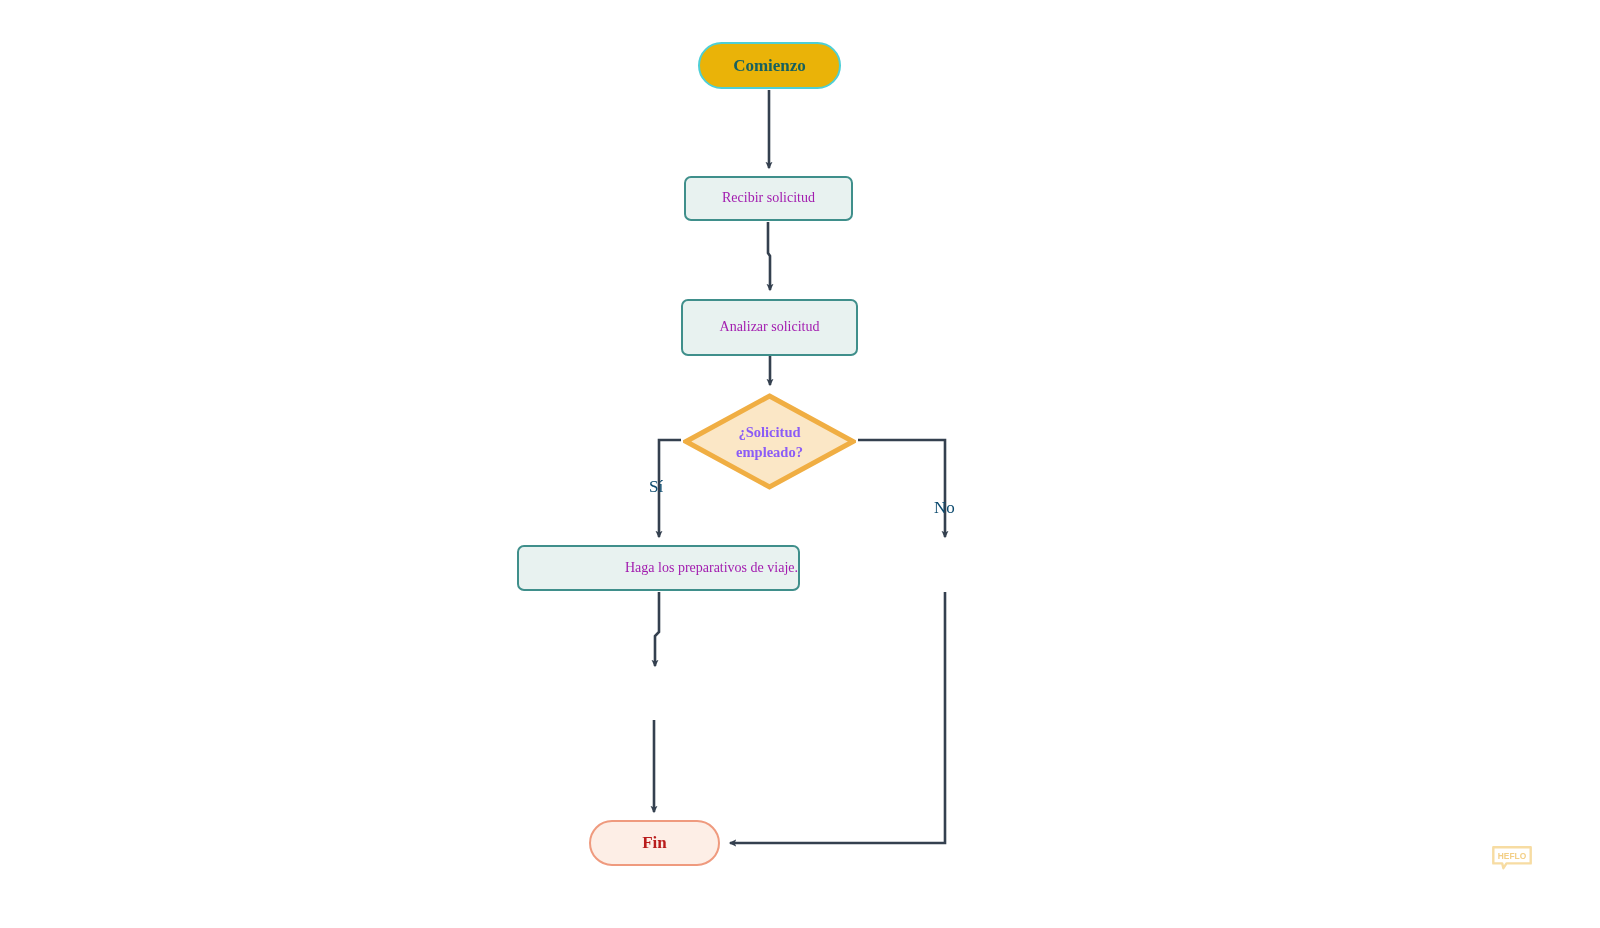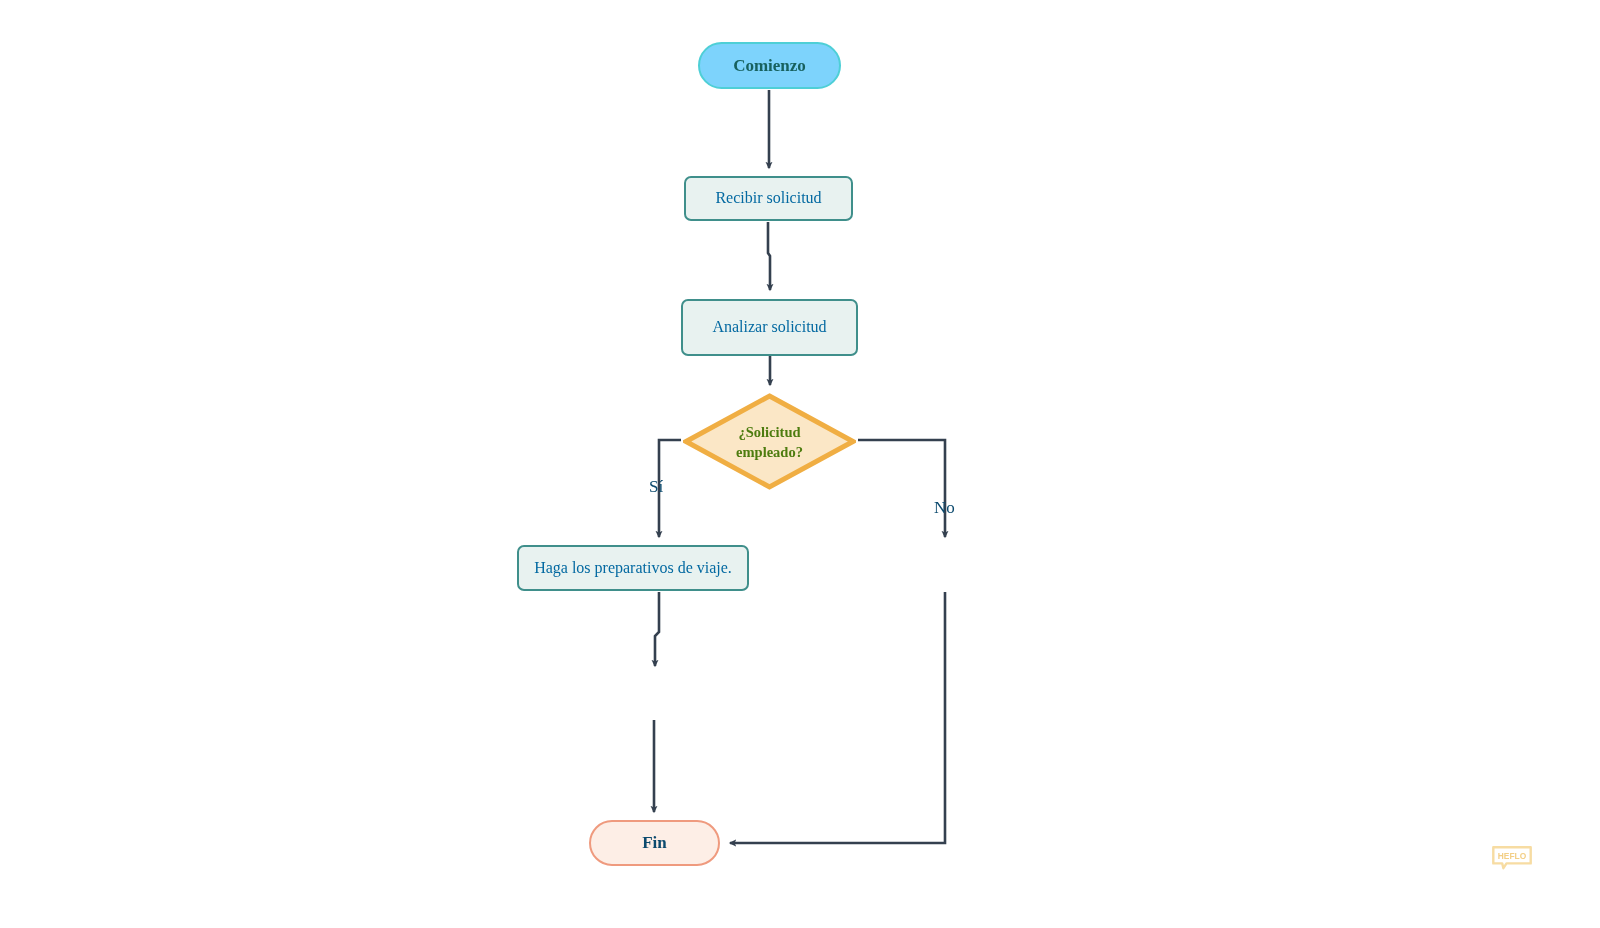--- a/index.html
+++ b/index.html
@@ -39,57 +39,57 @@
   }
   
   .capsule {
     border-radius: 999px;
   }
   .n-start {
     left: 698px;
     top: 42px;
     width: 143px;
     height: 47px;
-    background: #7dd3fc;
+    background: #eab308;
     border: 2.2px solid #4ecfd6;
     color: #17615e;
     font-weight: bold;
     font-size: 17px;
   }
   .n-end {
     left: 589px;
     top: 820px;
     width: 131px;
     height: 46px;
     background: #fdeee6;
     border: 2.2px solid #ef9a7e;
-    color: #0c4a6e;
+    color: #b91c1c;
     font-weight: bold;
     font-size: 17px;
   }
   
   .task {
     background: #e8f2f0;
     border: 2.2px solid #3f8f8b;
     border-radius: 7px;
-    color: #0369a1;
-    font-size: 16px;
+    color: #a21caf;
+    font-size: 14px;
   }
   .n-recibir   { left: 684px; top: 176px; width: 169px; height: 45px; }
   .n-analizar  { left: 681px; top: 299px; width: 177px; height: 57px; text-align: center; }
-  .n-preparativos { left: 517px; top: 545px; width: 232px; height: 46px; }
+  .n-preparativos { left: 517px; top: 545px; width: 283px; height: 46px; justify-content: flex-end; }
   .n-notificar { left: 839px; top: 545px; width: 211px; height: 46px; }
   .n-itinerario { left: 562px; top: 674px; width: 184px; height: 45px; }
   
   .n-decision {
     left: 683px;
     top: 393px;
     width: 173px;
     height: 97px;
-    color: #4d7c0f;
+    color: #8b5cf6;
     font-weight: bold;
     font-size: 14.5px;
     z-index: 3;
   }
   .n-decision .dia-shape {
     position: absolute;
     left: 0; top: 0;
     width: 100%; height: 100%;
   }
   .n-decision .dia-label {

